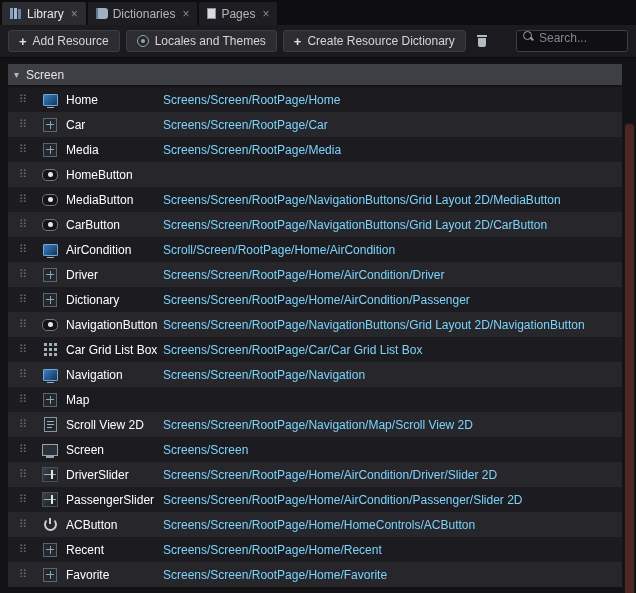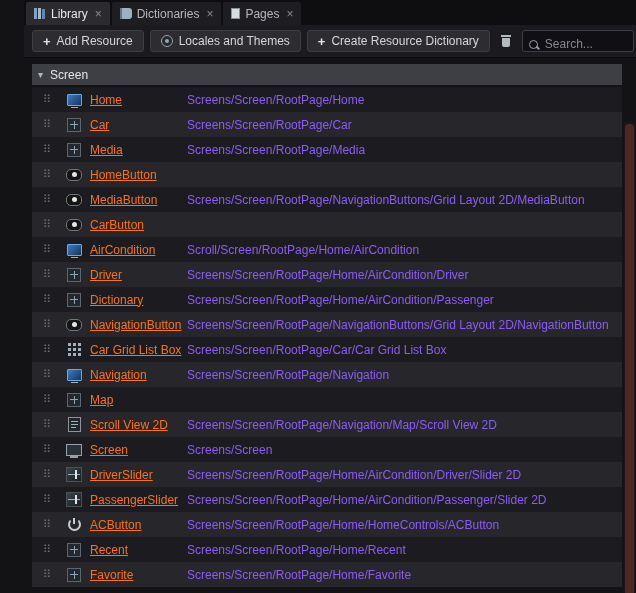--- a/index.html
+++ b/index.html
@@ -3,21 +3,21 @@
 <meta charset="utf-8">
 <style>
   * { box-sizing: border-box; margin: 0; padding: 0; }
   html,body { width:636px; height:593px; overflow:hidden; }
   body {
     font-family: "Liberation Sans", sans-serif;
     font-size: 12px;
     background: #131316;
     color: #d6d6da;
   }
-  .app { width:636px; height:593px; display:flex; flex-direction:column; background:#131316;padding-left:24px; }
+  .app { width:636px; height:593px; display:flex; flex-direction:column; background:#131316; }
 
   
   .tabbar {
     height:25px; background:#0e0e11; display:flex; align-items:stretch;
     padding-left:2px; gap:2px; flex:0 0 25px;
   }
   .tab {
     display:flex; align-items:center; gap:5px; padding:0 8px;
     background:#1d1d22; color:#b6b6bc; cursor:default; margin-top:2px;
     border-radius:2px 2px 0 0;
@@ -50,21 +50,21 @@
     border:1px solid #9aa4ac; background:#23292f; position:relative; }
   .locales-icon::after { content:""; position:absolute; left:3px; top:3px;
     width:4px; height:4px; border-radius:50%; background:#9aa4ac; }
   .trash-btn { background:transparent; border:none; padding:0 4px; }
   .trash-icon { position:relative; width:12px; height:13px; display:inline-block; }
   .trash-icon::before { content:""; position:absolute; top:3px; left:2px;
     width:8px; height:9px; background:#b4bac0; border-radius:0 0 2px 2px; }
   .trash-icon::after { content:""; position:absolute; top:0; left:1px;
     width:10px; height:2px; background:#b4bac0; }
   .search-box {
-    margin-left:auto; display:flex; align-items:flex-end; gap:5px;
+    margin-left:auto; display:flex; align-items:flex-start; gap:5px;
     width:112px; height:22px; background:#101014; border:1px solid #3d3d44;
     border-radius:3px; padding:0 6px;
   }
   .search-icon { position:relative; width:11px; height:11px; flex:0 0 11px; }
   .search-icon::before { content:""; position:absolute; left:0; top:0;
     width:7px; height:7px; border:1.5px solid #9aa0a8; border-radius:50%; }
   .search-icon::after { content:""; position:absolute; left:7px; top:7px;
     width:4px; height:1.5px; background:#9aa0a8; transform:rotate(45deg); }
   .search-box input {
     flex:1; min-width:0; background:transparent; border:none; outline:none;
@@ -84,22 +84,22 @@
   .row { display:flex; align-items:center; height:25px; }
   .row:nth-child(odd)  { background:#1c1c20; }
   .row:nth-child(even) { background:#26262b; }
   .handle {
     flex:0 0 30px; text-align:center; color:#6a6a72;
     font-family:"DejaVu Sans",sans-serif; font-size:11px; line-height:1; cursor:grab;
   }
   .cell-icon { flex:0 0 24px; display:flex; align-items:center; justify-content:center; }
   .icon { width:16px; height:16px; position:relative; display:inline-flex;
           align-items:center; justify-content:center; }
-  .name { flex:0 0 101px; color:#f97316; padding-left:4px; white-space:nowrap; overflow:hidden;text-decoration:underline; }
-  .path { flex:1; color:#8b5cf6; white-space:nowrap; overflow:hidden; }
+  .name { flex:0 0 101px; color:#ffffff; padding-left:4px; white-space:nowrap; overflow:hidden; }
+  .path { flex:1; color:#7dd3fc; white-space:nowrap; overflow:hidden; }
 
   
   .icon-page2d::before { content:""; width:13px; height:10px;
     border:1px solid #6fa8dc; border-radius:1px;
     background:linear-gradient(135deg,#3b7dc4,#14365c); }
   .icon-page2d::after { content:""; position:absolute; bottom:0;
     width:7px; height:1px; background:#9ab0be; }
 
   .icon-node2d::before { content:""; width:12px; height:12px;
     border:1px solid #5c6670; background:#23282e; }
@@ -247,20 +247,21 @@
     <span class="name">MediaButton</span>
     <span class="path">Screens/Screen/RootPage/NavigationButtons/Grid Layout 2D/MediaButton</span>
   </div>
 
   <div class="row">
     <span class="handle">⠿</span>
     <span class="cell-icon">
             <span class="icon icon-button"></span>
           </span>
     <span class="name">CarButton</span>
+    <span class="path">Screens/Screen/RootPage/NavigationButtons/Grid Layout 2D/CarButton</span>
   </div>
 
   <div class="row">
     <span class="handle">⠿</span>
     <span class="cell-icon">
             <span class="icon icon-page2d"></span>
           </span>
     <span class="name">AirCondition</span>
     <span class="path">Scroll/Screen/RootPage/Home/AirCondition</span>
   </div>

